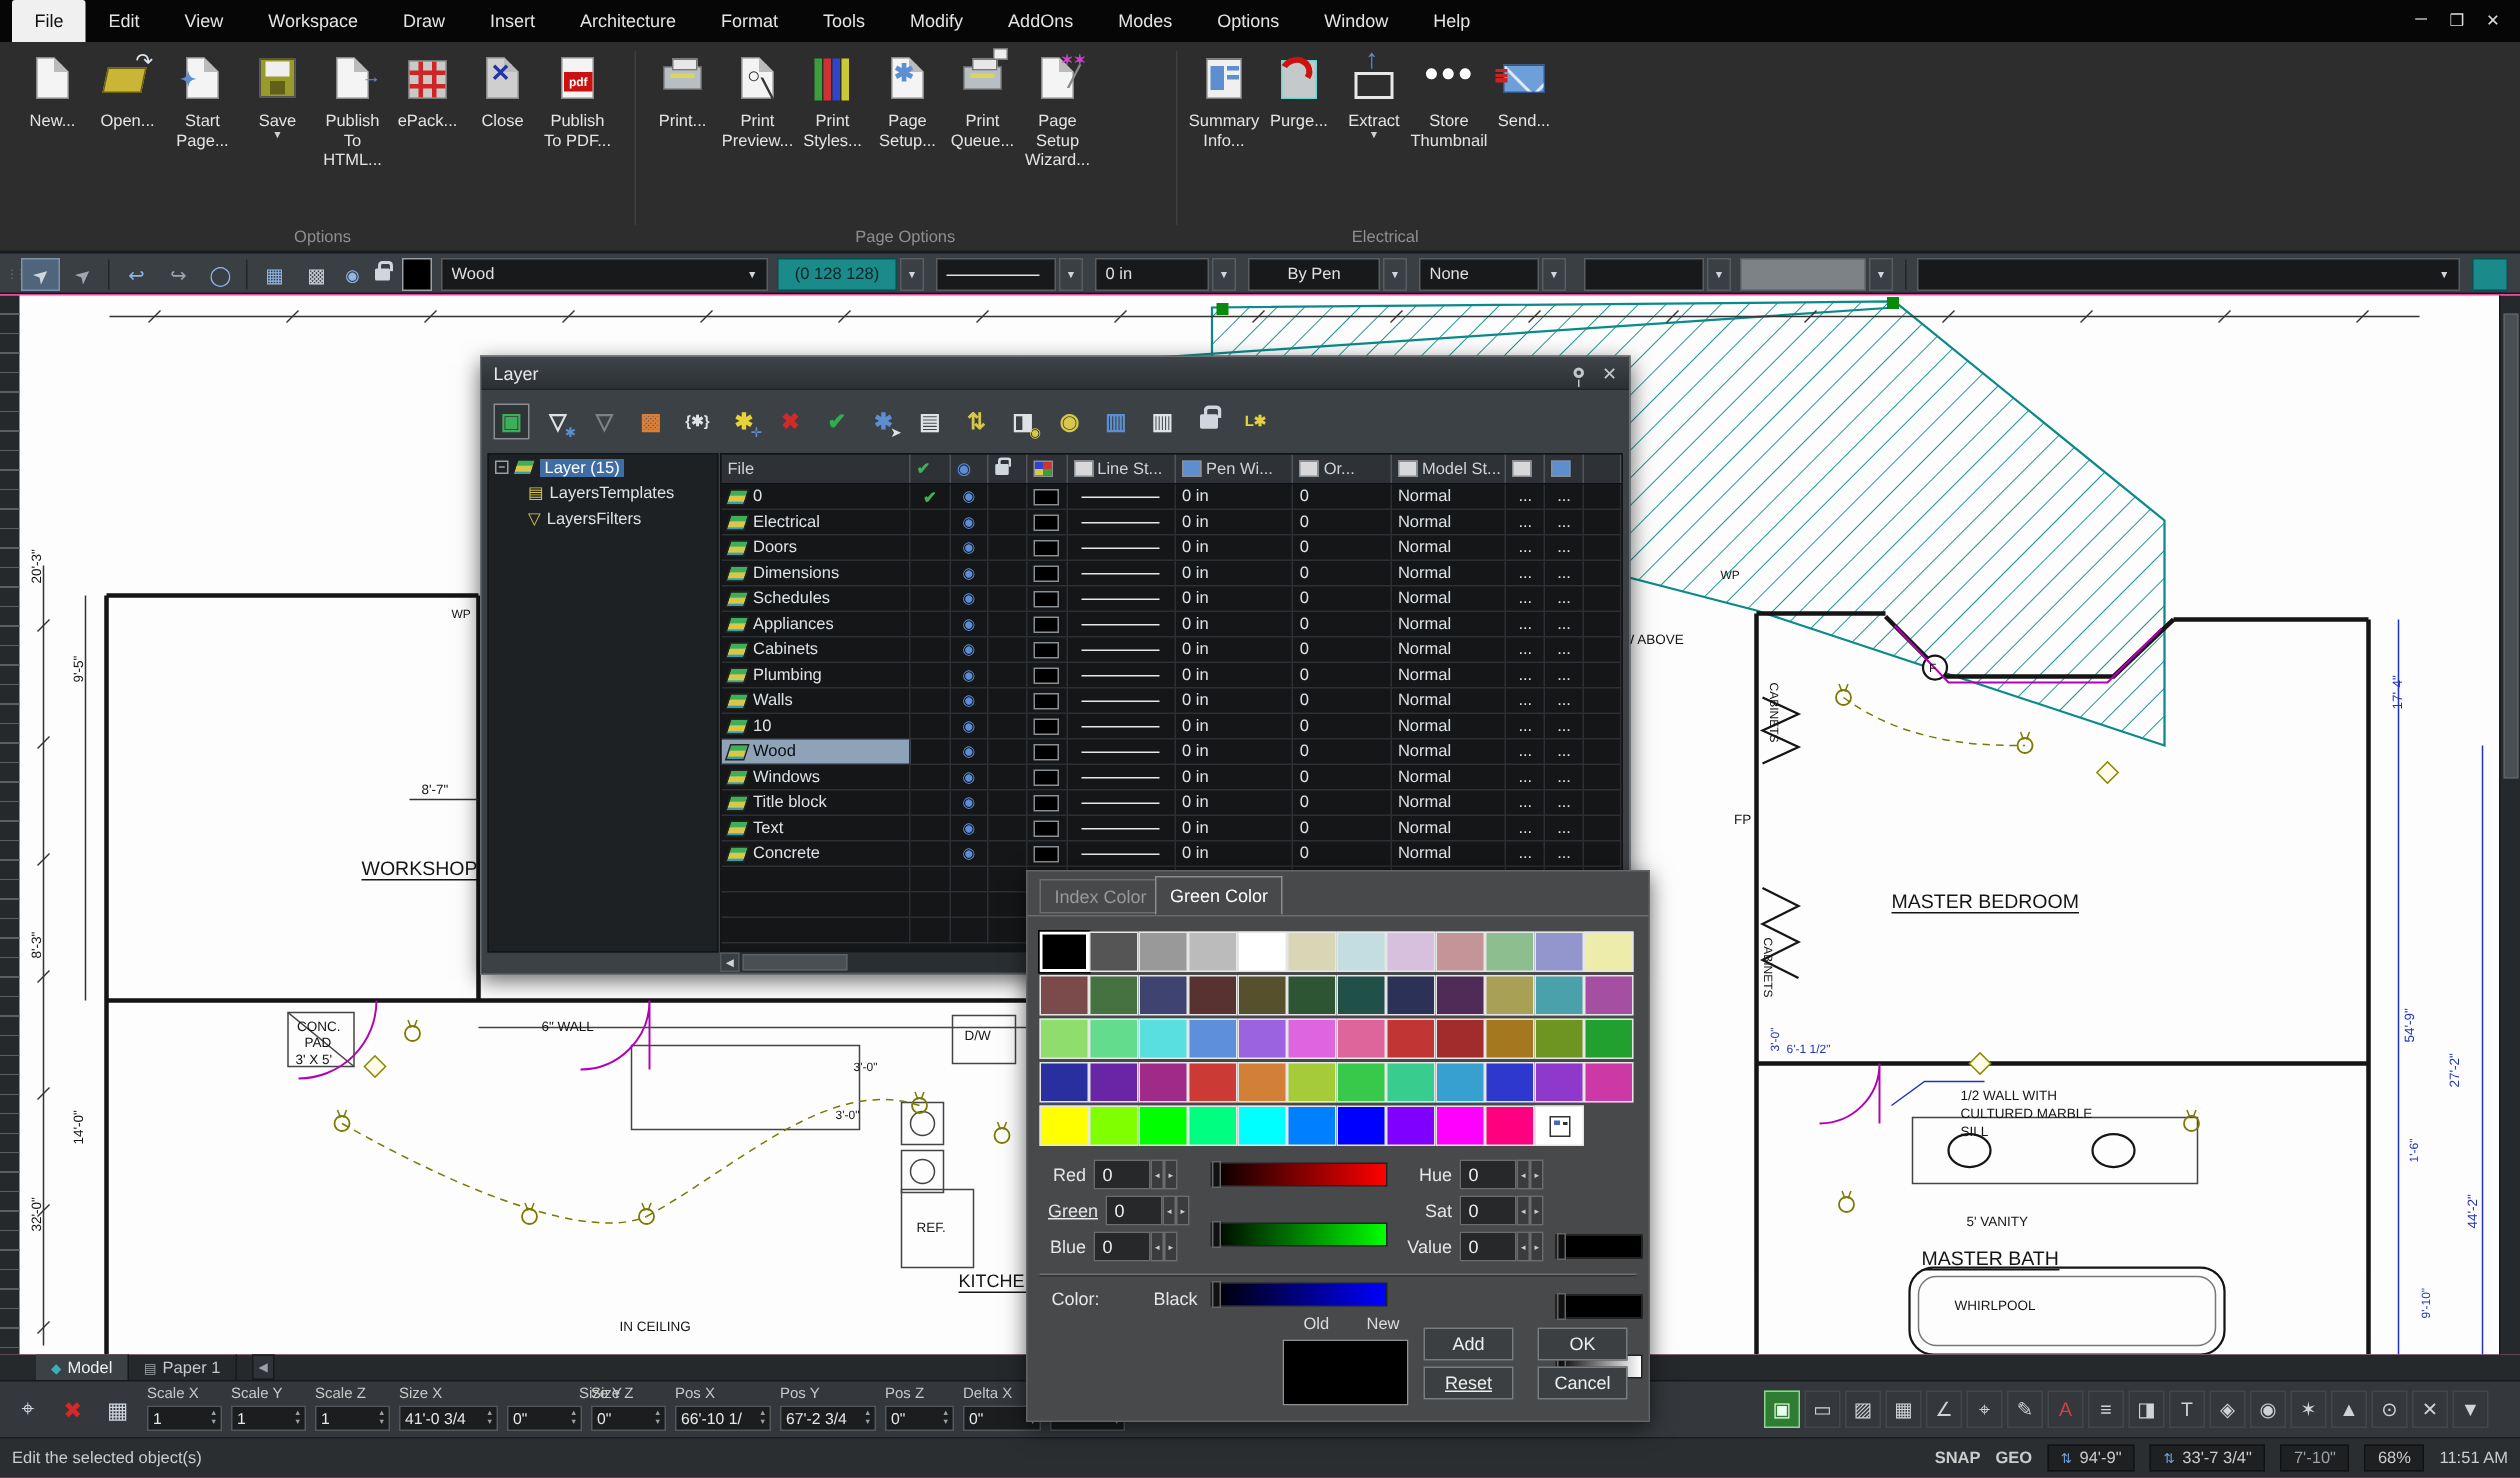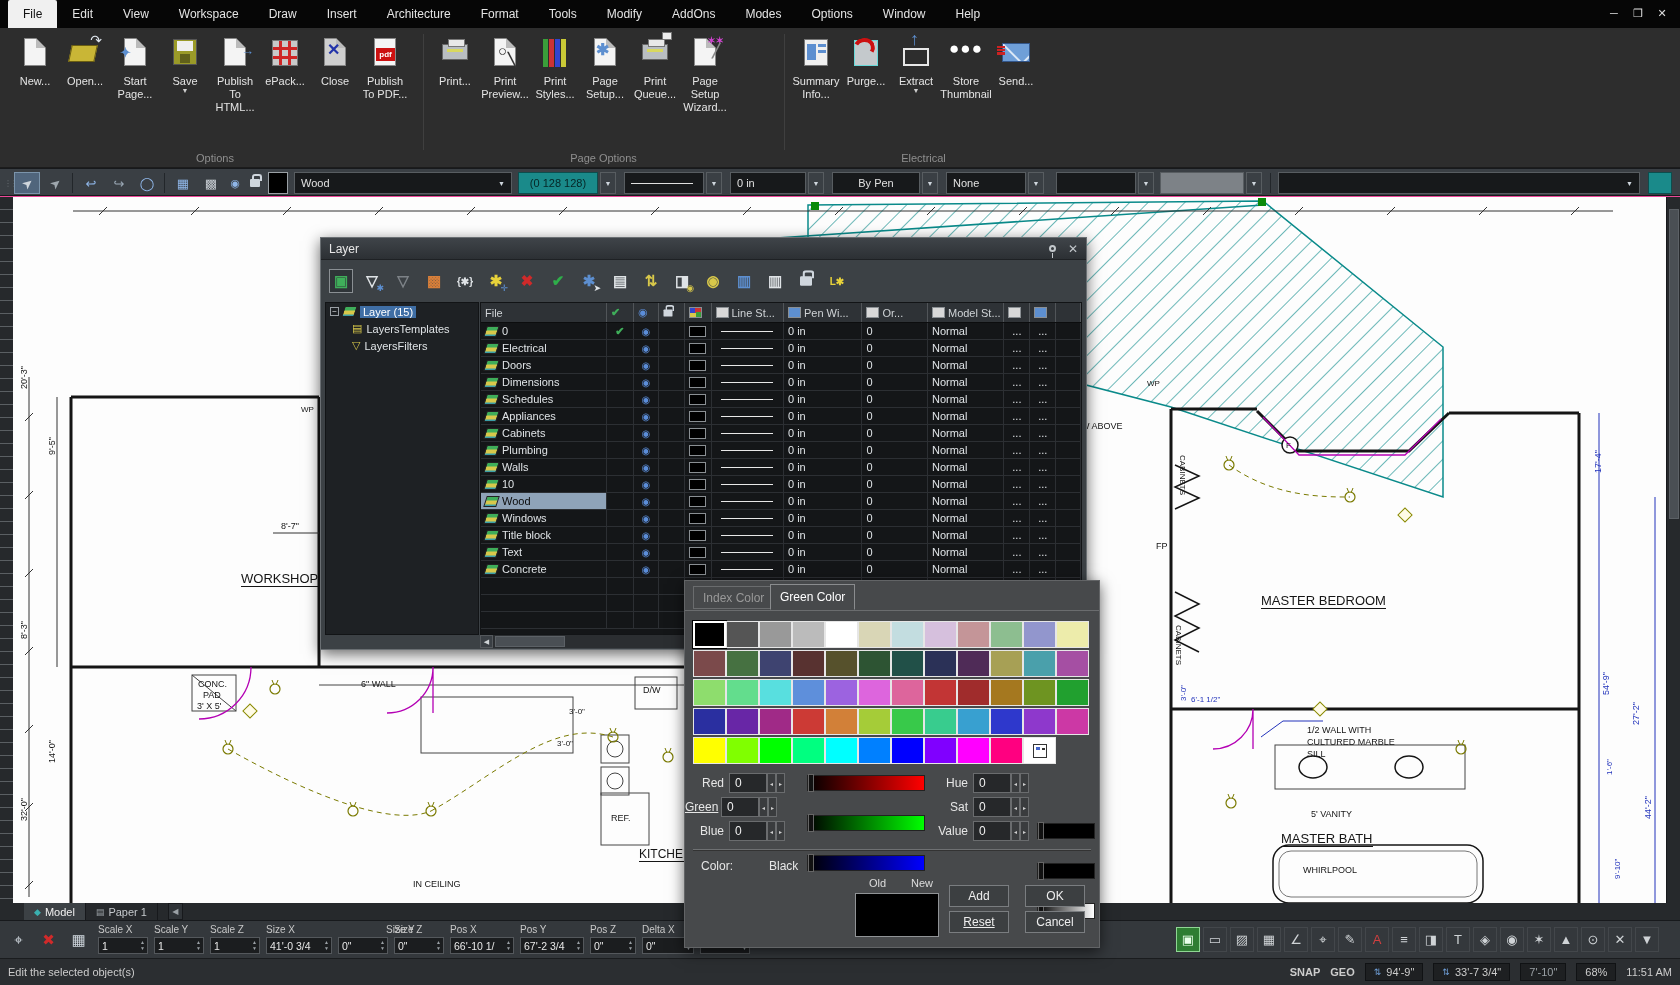--- a/index.html
+++ b/index.html
@@ -1347,21 +1347,21 @@
           <span class="inp" style="width:38px;">0</span>
           <span class="spin">
             <span>◂</span>
             <span>▸</span>
           </span>
         </div>
         <div class="gbar" style="left: 122px; top: 194px; width: 118px; background: linear-gradient(to right, rgb(0, 0, 0), rgb(255, 0, 0));">
           <div class="gth"></div>
         </div>
         <div class="cfield" style="left: 0px; top: 216px;">
-          <span class="lbl" style="width:36px;text-decoration:underline;">Green</span>
+          <span class="lbl" style="width:52px;text-decoration:underline;">Green</span>
           <span class="inp" style="width:38px;">0</span>
           <span class="spin">
             <span>◂</span>
             <span>▸</span>
           </span>
         </div>
         <div class="gbar" style="left: 122px; top: 218px; width: 118px; background: linear-gradient(to right, rgb(0, 0, 0), rgb(0, 255, 0));">
           <div class="gth"></div>
         </div>
         <div class="cfield" style="left: 0px; top: 240px;">

